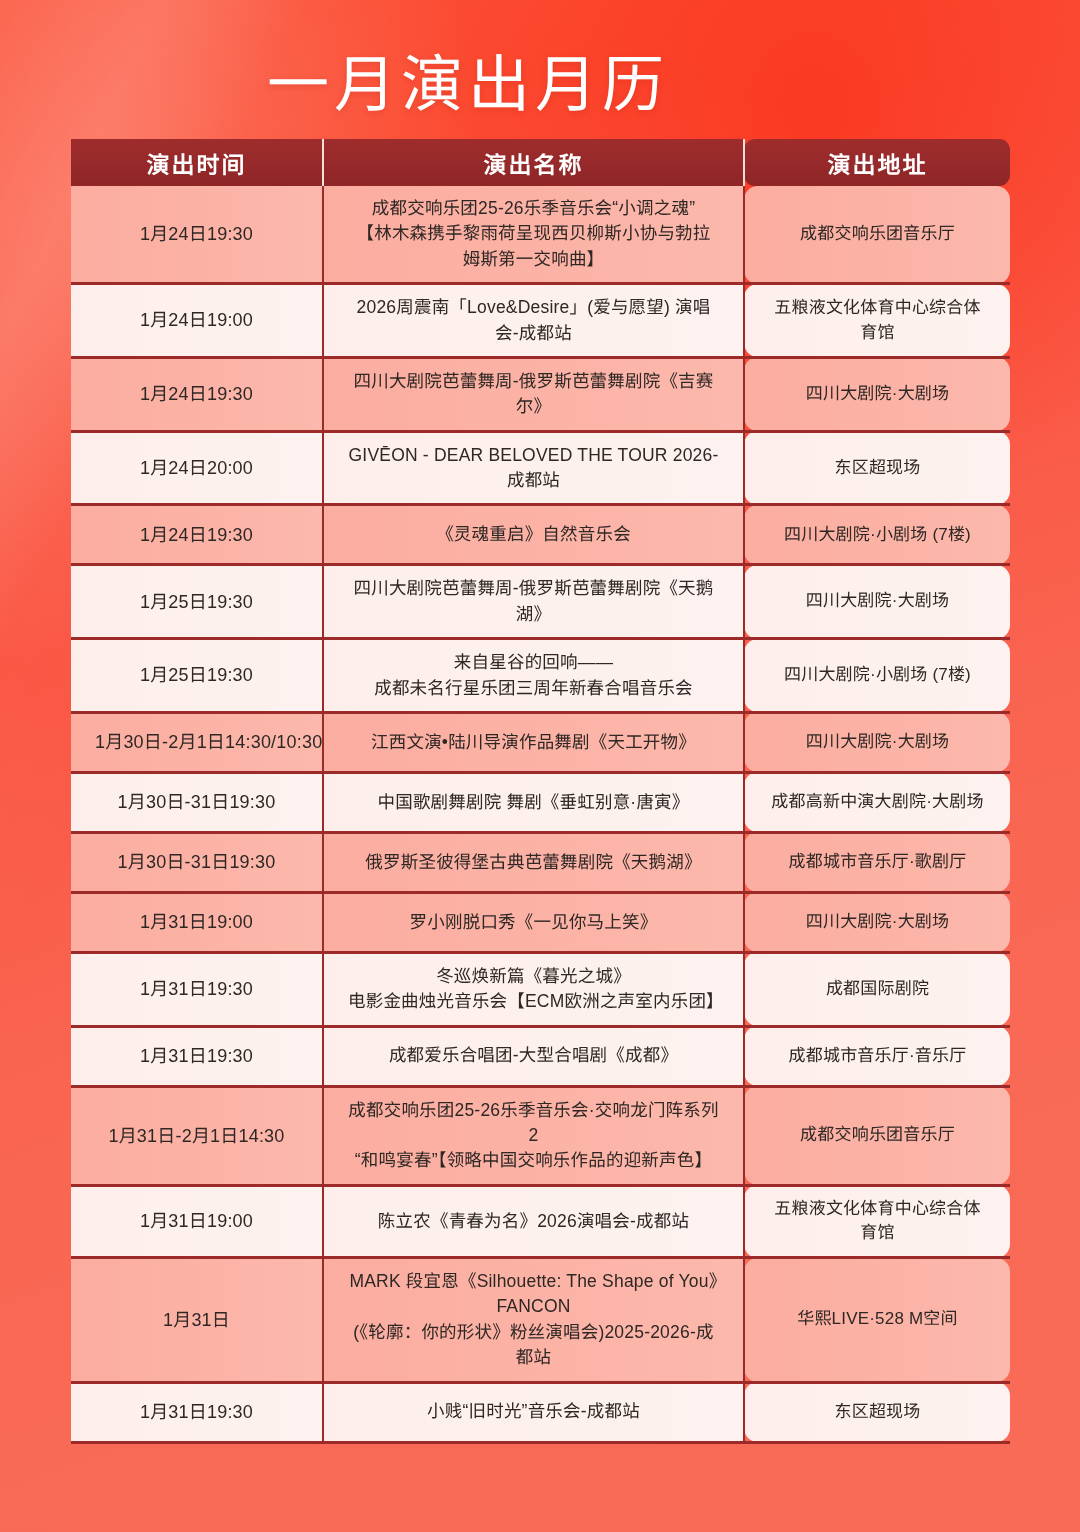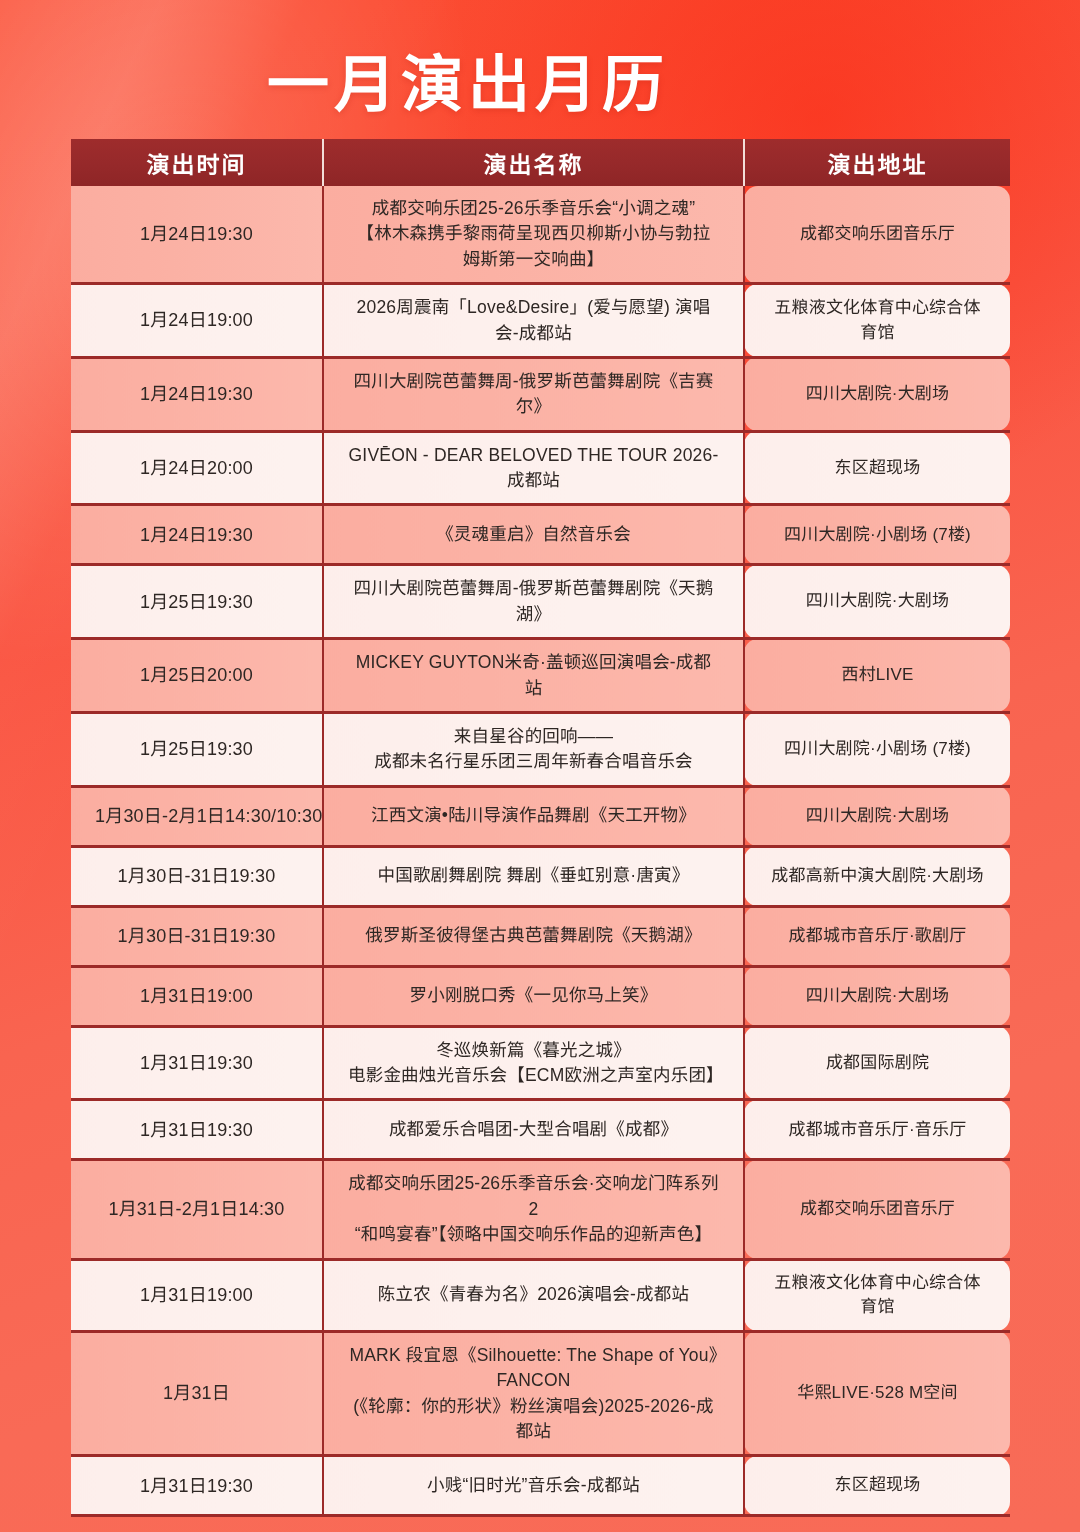--- a/index.html
+++ b/index.html
@@ -70,21 +70,21 @@
   
   .title {
     position: absolute;
     top: 48px;
     left: 0;
     width: 936px;
     text-align: center;
     color: #ffffff;
     font-size: 62px;
     line-height: 1.18;
-    font-weight: 700;
+    font-weight: 400;
     letter-spacing: 5px;
     white-space: nowrap;
     z-index: 3;
     text-shadow: 0 2px 6px rgba(160,20,0,0.20);
   }
 
   
   .table-wrap {
     position: absolute;
     left: 71px;
@@ -106,21 +106,21 @@
     color: #ffffff;
     font-size: 23px;
     font-weight: 700;
     letter-spacing: 2px;
     height: 47px;
     padding: 0 4px;
     text-align: center;
     border-right: 2px solid #f3ded9;
     box-sizing: border-box;
   }
-  thead th:last-child { border-right: none; }
+  thead th:last-child { border-right: none; border-radius: 11px; }
 
   tbody tr { }
   tbody td {
     font-size: 17px;
     color: #2e2724;
     text-align: center;
     vertical-align: middle;
     padding: 10px 24px;
     line-height: 1.45;
     border-bottom: 3px solid #9c2a28;
@@ -200,27 +200,20 @@
             </td>
             <td class="place">四川大剧院·小剧场 (7楼)</td>
           </tr>
           <tr class="even">
             <td class="time">1月25日19:30</td>
             <td class="name">
               <span class="l2">四川大剧院芭蕾舞周-俄罗斯芭蕾舞剧院《天鹅湖》</span>
             </td>
             <td class="place">四川大剧院·大剧场</td>
           </tr>
-          <tr class="odd">
-            <td class="time">1月25日20:00</td>
-            <td class="name">
-              <span class="l2">MICKEY GUYTON米奇·盖顿巡回演唱会-成都站</span>
-            </td>
-            <td class="place">西村LIVE</td>
-          </tr>
           <tr class="even">
             <td class="time">1月25日19:30</td>
             <td class="name">
               <span class="l2">来自星谷的回响——</span>
               <span class="l2">成都未名行星乐团三周年新春合唱音乐会</span>
             </td>
             <td class="place">四川大剧院·小剧场 (7楼)</td>
           </tr>
           <tr class="odd">
             <td class="time">1月30日-2月1日14:30/10:30</td>

